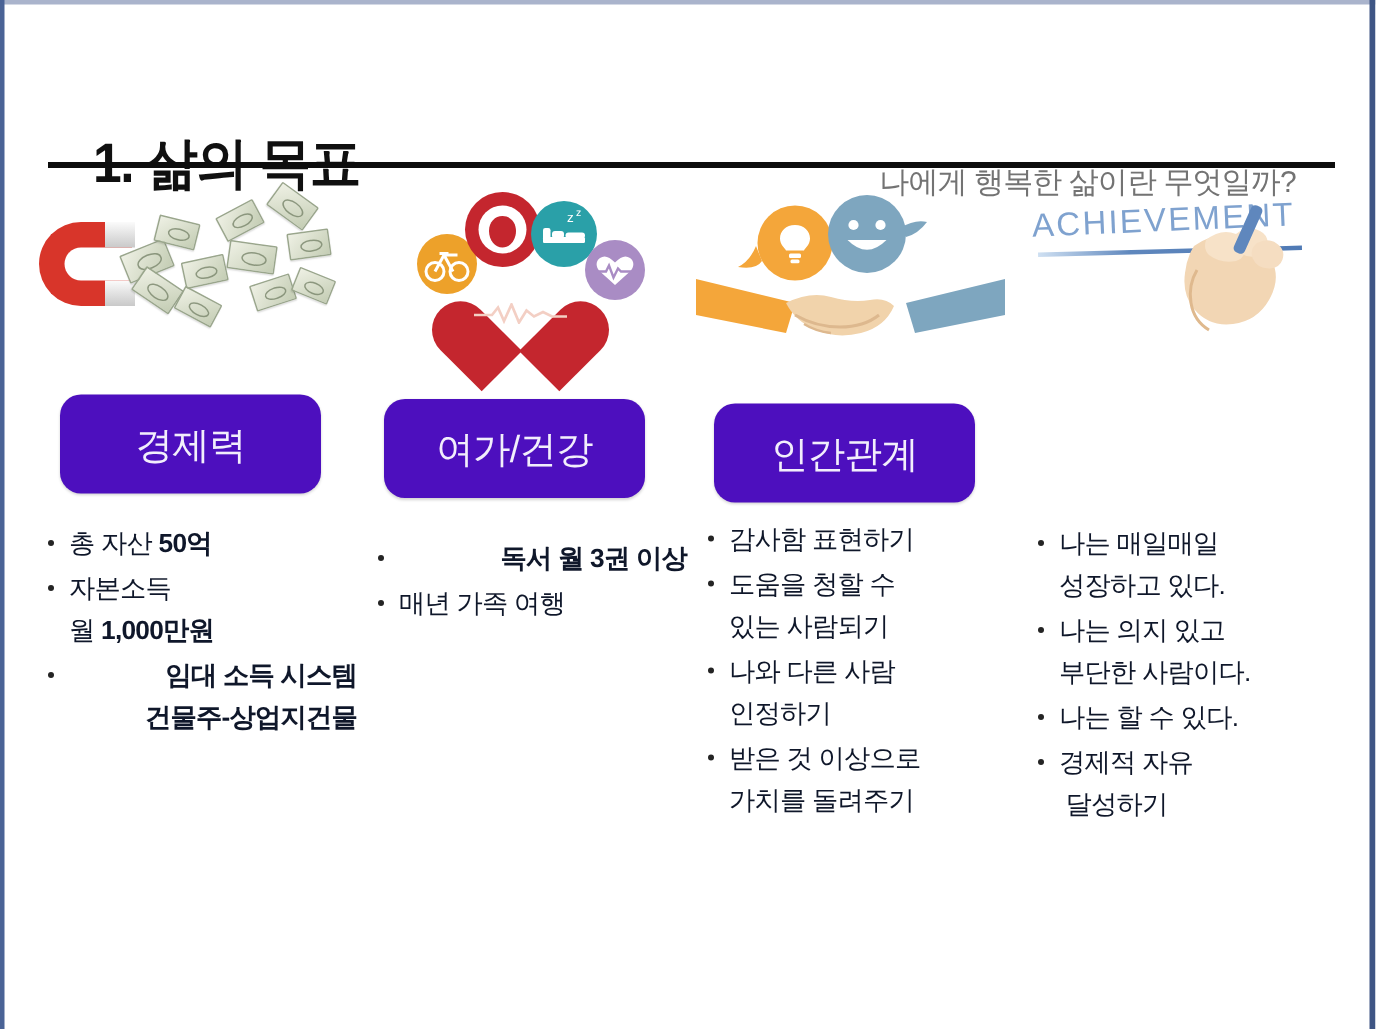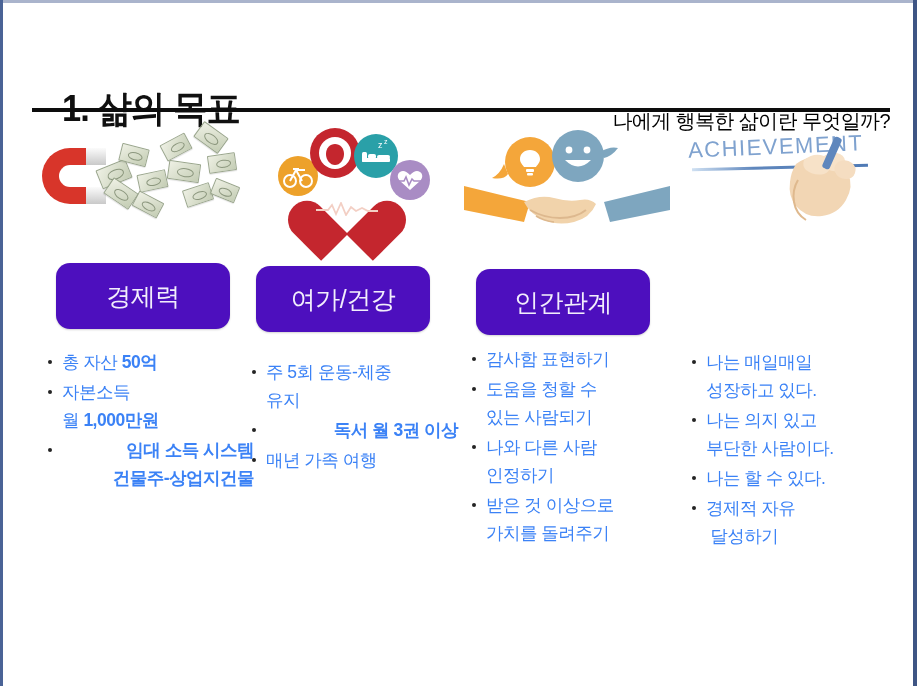--- a/index.html
+++ b/index.html
@@ -8,44 +8,44 @@
 
   .slide{position:relative;width:917px;height:686px;background:#ffffff;box-sizing:border-box;}
   .edge-left{position:absolute;left:0;top:0;width:3px;height:686px;background:#4a6396;}
   .edge-right{position:absolute;right:0;top:0;width:4px;height:686px;background:#3e5584;}
   .edge-top{position:absolute;left:0;top:0;width:917px;height:3px;background:#aab4cc;}
 
   
   .header{position:absolute;left:0;top:40px;width:917px;height:80px;}
   .title{position:absolute;left:62px;top:44px;font-size:37px;font-weight:700;color:#101010;
          letter-spacing:-1px;white-space:nowrap;transform:scaleX(.93);transform-origin:left center;}
-  .subtitle{position:absolute;left:560px;top:68px;width:330px;text-align:right;
-            font-size:20px;color:#000000;white-space:nowrap;letter-spacing:-.6px;}
+  .subtitle{position:absolute;left:560px;top:68px;width:330px;text-align:center;
+            font-size:20px;color:#737373;white-space:nowrap;letter-spacing:-.6px;}
   .rule{position:absolute;left:32px;top:108px;width:858px;height:4px;background:#0d0d0d;}
 
   
   .cols{position:absolute;left:0;top:120px;width:917px;height:500px;}
   .col{position:absolute;top:0;width:218px;height:500px;}
-  .col-0{left:34px;}  .col-1{left:238px;} .col-2{left:458px;text-decoration:underline;} .col-3{left:678px;}
+  .col-0{left:18px;}  .col-1{left:238px;} .col-2{left:458px;text-decoration:underline;} .col-3{left:678px;}
 
   .art{position:absolute;left:0;top:0;width:218px;height:130px;}
 
   .chip{position:absolute;left:22px;width:174px;height:66px;border-radius:14px;
         background:#4d0fbe;display:flex;align-items:center;justify-content:center;
         box-shadow:0 1px 2px rgba(0,0,0,.18);}
   .chip span{color:#f2eefc;font-size:25px;font-weight:400;letter-spacing:-.5px;white-space:nowrap;}
   .chip-0{top:143px;left:22px;}
   .chip-1{top:146px;left:18px;}
   .chip-2{top:149px;left:18px;}
   .chip-3{top:142px;left:18px;}
 
   .bullets{position:absolute;left:8px;width:212px;}
   .b-0{top:228px;} .b-1{top:238px;} .b-2{top:225px;} .b-3{top:228px;}
   .bullet{position:relative;padding-left:20px;margin-bottom:2px;
-          font-size:17.5px;line-height:28px;color:#3b82f6;letter-spacing:-.5px;}
+          font-size:17.5px;line-height:28px;color:#0f172a;letter-spacing:-.5px;}
   .bullet::before{content:"";position:absolute;left:6px;top:12px;width:4px;height:4px;
                   border-radius:50%;background:#242424;}
   .bullet.bold{font-weight:700;text-align:right;}
   .bullet b{font-weight:700;}
   .bullet .l2{display:block;padding-left:0;}
 
   
   .magnet{position:absolute;left:8px;top:28px;width:74px;height:56px;}
   .mg-arc{position:absolute;left:0;top:0;width:62px;height:56px;border:17px solid #d8352a;
           border-radius:34px 0 0 34px;border-right:none;box-sizing:border-box;}
@@ -159,21 +159,20 @@
             <div class="hr"></div>
           <svg class="ecg" viewBox="0 0 62 14" preserveAspectRatio="none">
             <polyline points="0,8 12,8 16,3 20,12 25,1 30,13 35,5 40,9 46,6 52,9 62,9" fill="none" stroke="#f3cfc4" stroke-width="1.8"></polyline>
           </svg>
         </div>
       </div>
       <div class="chip chip-1">
         <span>여가/건강</span>
       </div>
       <div class="bullets b-1">
-        <div class="bullet">주 5회 운동-체중<span class="l2">유지</span></div>
         <div class="bullet bold">독서 월 3권 이상</div>
         <div class="bullet">매년 가족 여행</div>
       </div>
     </div>
 
     <div class="col col-2">
       <div class="art">
         <svg viewBox="0 0 218 125" width="218" height="125" style="position:absolute;left:0;top:4px;">
 
           <path d="M46 40 q-4 10 -12 14 q12 2 16 -4z" fill="#f4a63a"></path>

